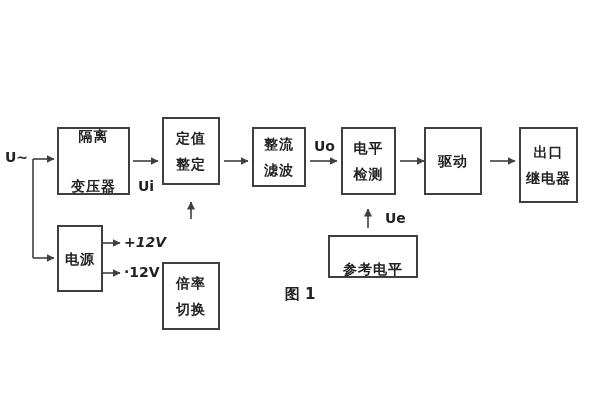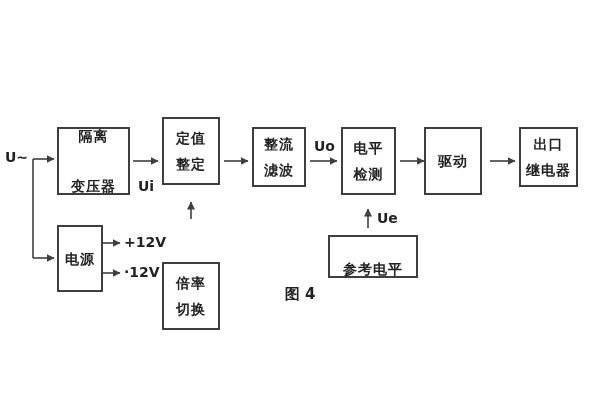--- a/index.html
+++ b/index.html
@@ -50,30 +50,30 @@
     position: absolute;
     font-size: 15px;
     font-weight: 600;
   }
   
   .b-transformer { left: 57px;  top: 127px; width: 73px; height: 68px; gap: 36px; }
   .b-setting     { left: 162px; top: 117px; width: 58px; height: 68px; }
   .b-rectifier   { left: 252px; top: 127px; width: 54px; height: 60px; }
   .b-level       { left: 341px; top: 127px; width: 55px; height: 68px; justify-content: center; }
   .b-drive       { left: 424px; top: 127px; width: 58px; height: 68px; }
-  .b-relay       { left: 519px; top: 127px; width: 59px; height: 60px; }
+  .b-relay       { left: 519px; top: 127px; width: 59px; height: 76px; }
   .b-power       { left: 57px;  top: 225px; width: 46px; height: 67px; align-items: center; }
   .b-ratio       { left: 162px; top: 224px; width: 58px; height: 68px; margin-top: 38px; }
   .b-reference   { left: 328px; top: 235px; width: 90px; height: 43px; justify-content: flex-end; }
   
   .l-input  { left: 5px;   top: 150px; }
   .l-ui     { left: 134px; top: 139px; width: 24px; text-align: center; margin-top: 40px; }
   .l-uo     { left: 311px; top: 139px; width: 24px; text-align: right; }
-  .l-ue     { left: 377px; top: 211px; text-align: right; }
-  .l-plus12 { left: 124px; top: 235px; }
+  .l-ue     { left: 385px; top: 211px; text-align: right; }
+  .l-plus12 { left: 124px; top: 235px; font-style: italic; }
   .l-minus12{ left: 124px; top: 265px; text-align: right; }
   .l-caption{ left: 270px; top: 285px; width: 60px; text-align: center; }
 </style>
 </head>
 <body>
 
 <div class="canvas">
 
   <svg class="wires" viewBox="0 0 600 400" xmlns="http://www.w3.org/2000/svg">
     <defs>
@@ -148,15 +148,15 @@
     <span>参考电平</span>
   </div>
 
   <span class="sig l-input">U~</span>
   <span class="sig l-ui">Ui</span>
   <span class="sig l-uo">Uo</span>
   <span class="sig l-ue">Ue</span>
   <span class="sig l-plus12">+12V</span>
   <span class="sig l-minus12">·12V</span>
 
-  <span class="caption l-caption">图 4</span>
+  <span class="caption l-caption">图 1</span>
 
 </div>
 
 </body></html>

